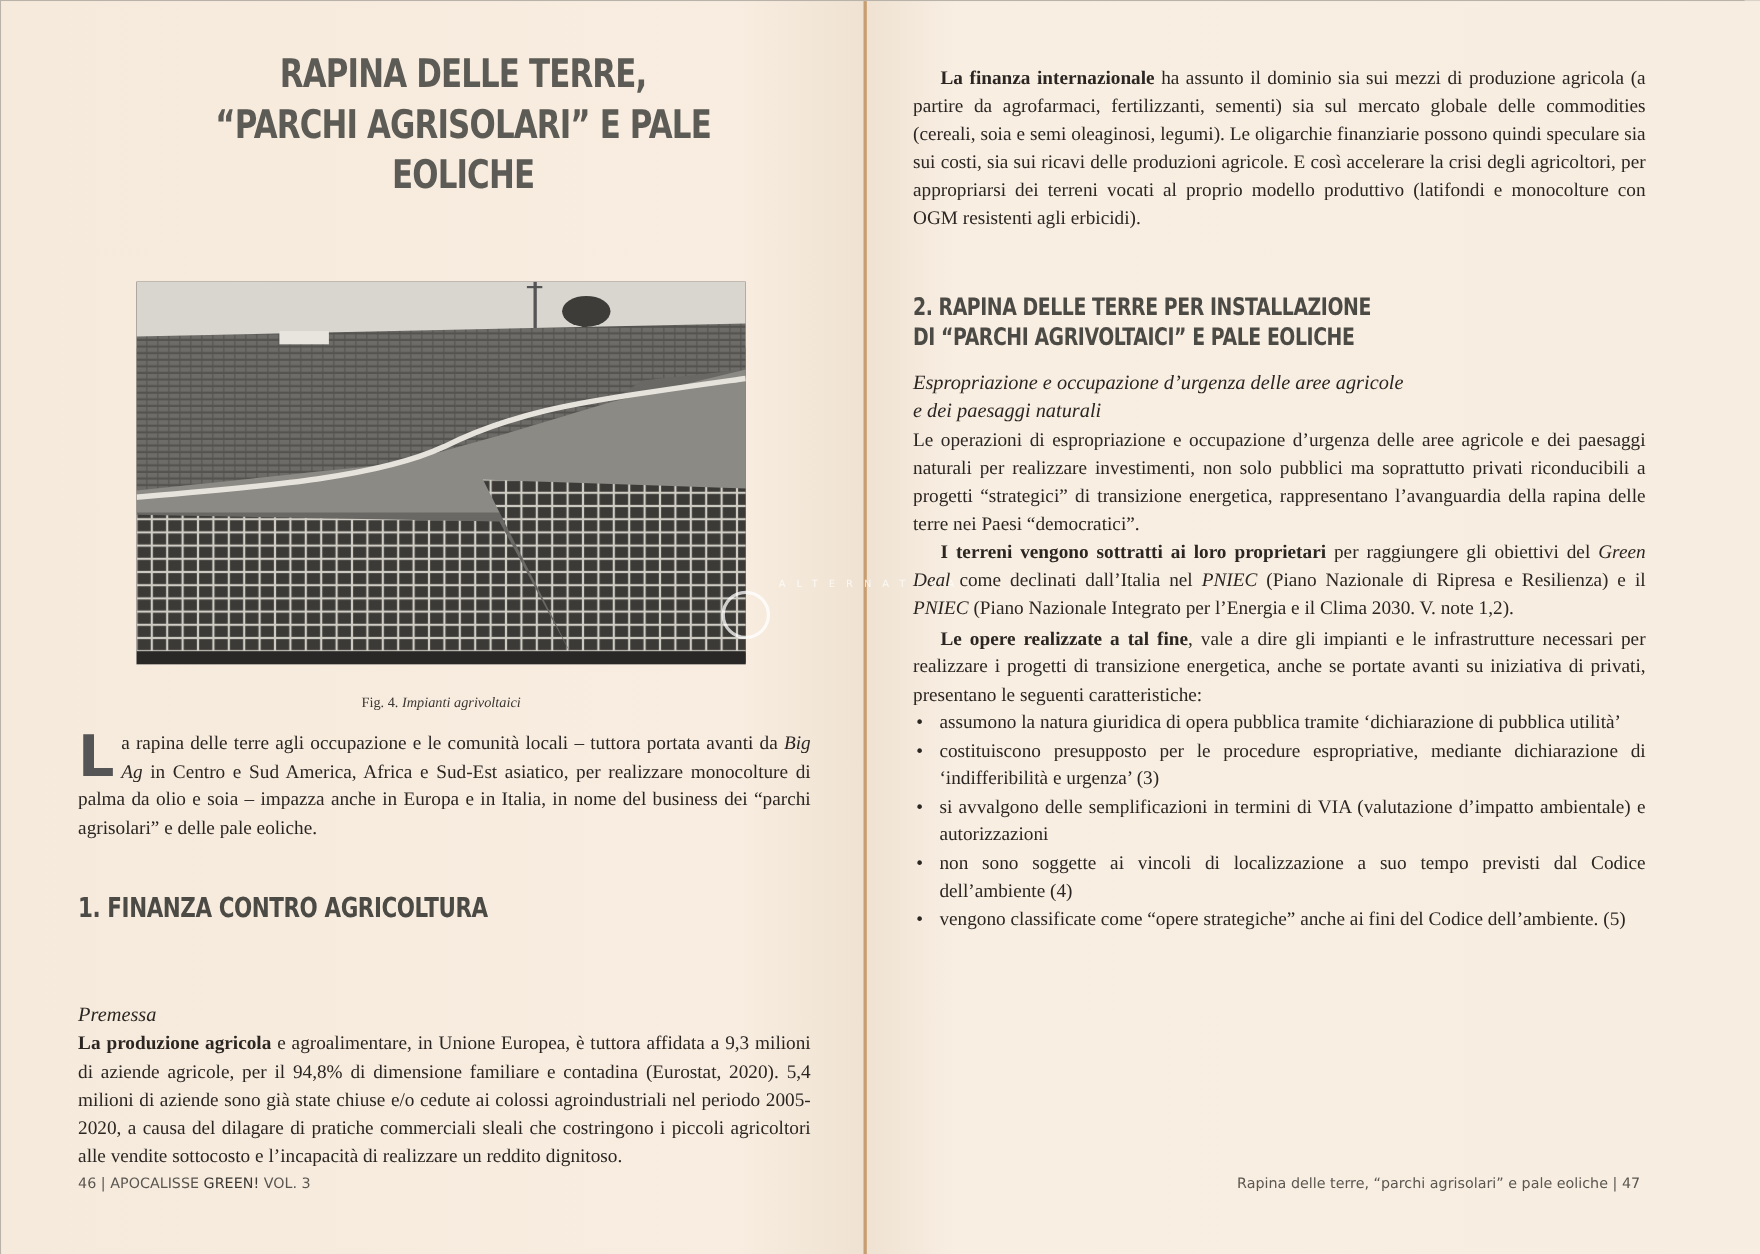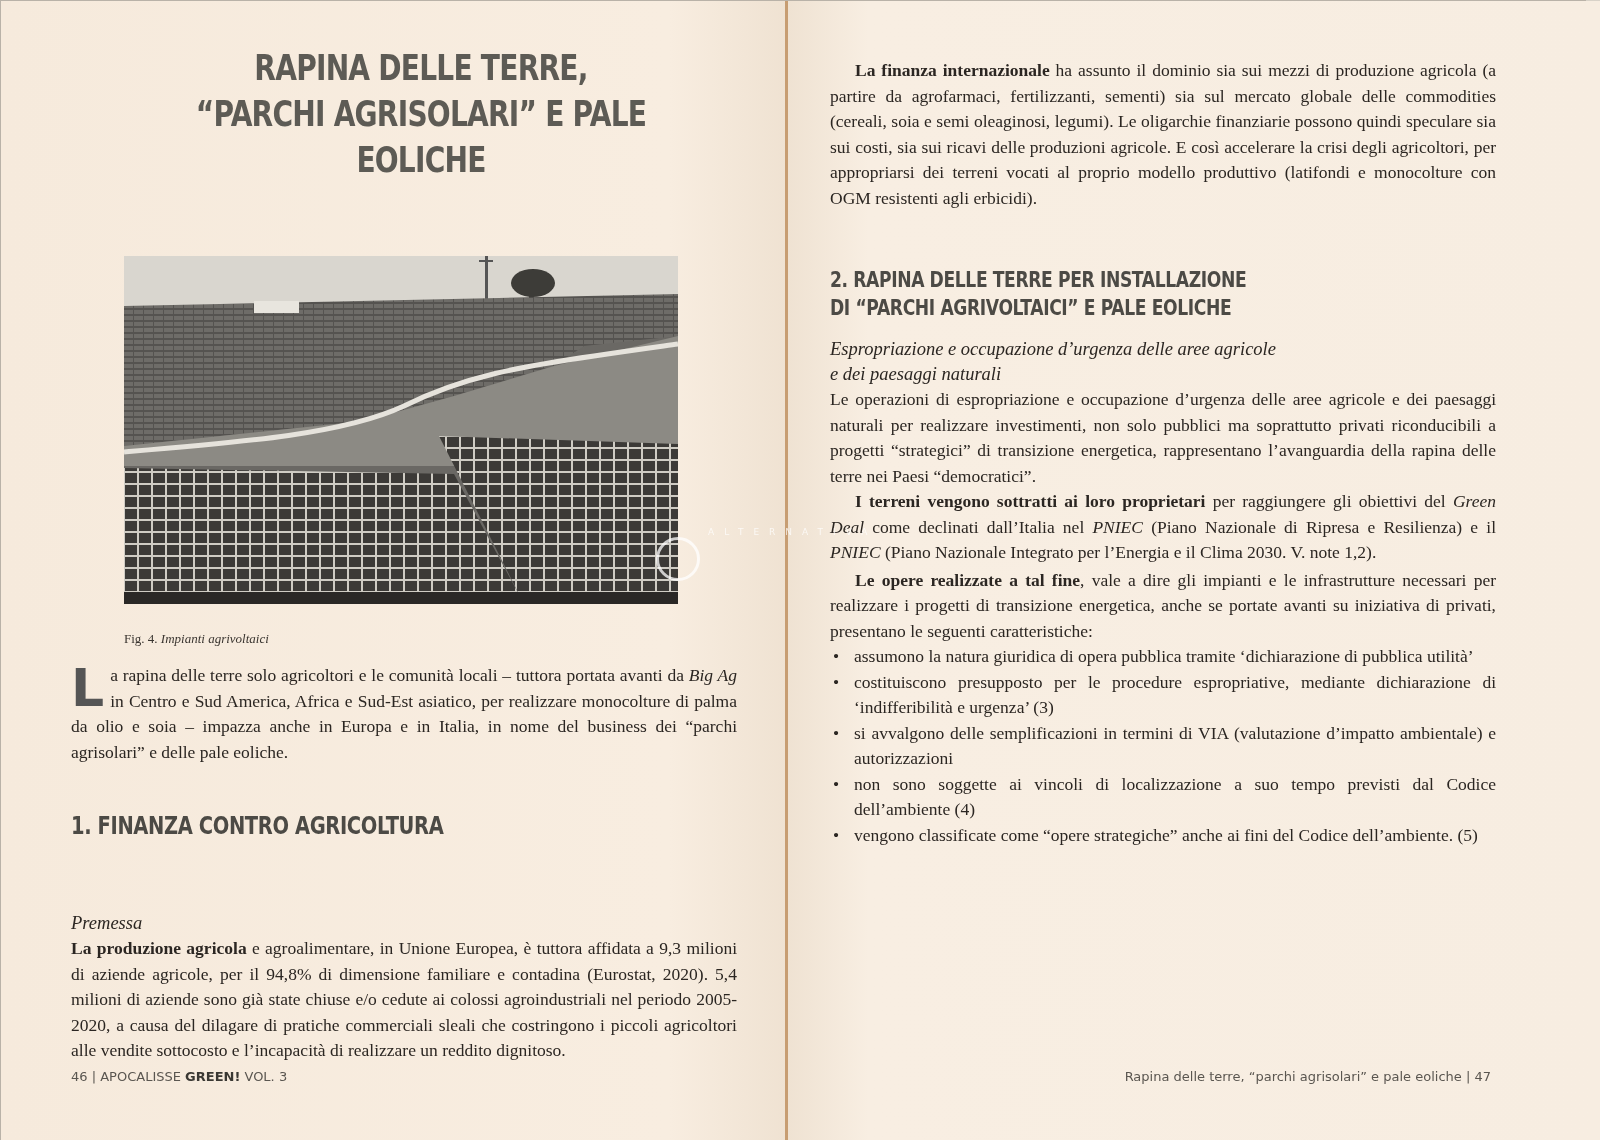--- a/index.html
+++ b/index.html
@@ -4,33 +4,33 @@
 <style>
   html,body{margin:0;padding:0;}
   body{width:1600px;height:1140px;background:#d8d2c8;position:relative;overflow:hidden;font-family:"DejaVu Serif","Liberation Serif",serif;color:#2b2622;}
   .spread{position:absolute;left:0;top:0;width:1586px;height:1140px;border:1px solid #b9b2a8;box-sizing:border-box;}
   .page{position:absolute;top:0;height:1140px;background:#f7ecdf;}
   .page.left{left:0;width:786px;background:linear-gradient(to right,#f6eadc 0%,#f8ede0 85%,#efe2d2 100%);}
   .page.right{left:786px;width:814px;background:linear-gradient(to right,#efe2d2 0%,#f8eee2 10%,#f7ede1 100%);}
   .gutter{position:absolute;left:784px;top:0;width:3px;height:1140px;background:#c79d72;}
   .title{position:absolute;left:110px;top:44px;width:620px;text-align:center;font-family:"DejaVu Sans","Liberation Sans",sans-serif;font-weight:bold;font-size:36px;line-height:46px;color:#5d5b55;letter-spacing:-1px;transform:scaleX(0.78);transform-origin:center top;}
   .figure{position:absolute;left:123px;top:255px;width:554px;height:348px;background:#6a6864;overflow:hidden;}
-  .caption{position:absolute;left:123px;top:630px;width:554px;text-align:left;font-size:13px;color:#3a3530;font-family:"Liberation Serif",serif;}
+  .caption{position:absolute;left:123px;top:630px;width:554px;text-align:center;font-size:13px;color:#3a3530;font-family:"Liberation Serif",serif;}
   .caption i{font-style:italic;}
   .body-text{position:absolute;font-family:"Liberation Serif","DejaVu Serif",serif;font-size:17.5px;line-height:25.5px;color:#2b2622;text-align:justify;}
   .body-text p{margin:0;}
   .indent{text-indent:25px;}
   .dropcap{float:left;font-family:"DejaVu Sans","Liberation Sans",sans-serif;font-weight:bold;font-size:52px;line-height:44px;color:#555;margin:3px 6px 0 0;}
   .h2{font-family:"DejaVu Sans","Liberation Sans",sans-serif;font-weight:bold;font-size:22px;line-height:28px;color:#4c4a45;transform:scaleX(0.78);transform-origin:left top;white-space:nowrap;letter-spacing:-0.5px;}
   .subhead{font-style:italic;font-size:18.5px;line-height:25px;font-weight:normal;color:#2b2622;}
   ul.bullets{list-style:none;margin:0;padding:0;}
   ul.bullets li{position:relative;padding-left:24px;}
   ul.bullets li::before{content:"•";position:absolute;left:3px;top:0;}
   .footer{position:absolute;font-family:"DejaVu Sans","Liberation Sans",sans-serif;font-size:13px;color:#5a5650;}
-  .footer b{color:#3a3833;font-weight:bold;}
+  .footer b{color:#3a3833;font-weight:normal;}
   .watermark{position:absolute;left:655px;top:532px;font-family:"DejaVu Sans","Liberation Sans",sans-serif;color:rgba(255,255,255,0.75);pointer-events:none;}
   .watermark .wm-main{font-size:38px;letter-spacing:0px;margin-left:40px;}
   .watermark .wm-sub{font-size:9px;letter-spacing:10px;margin-left:52px;margin-top:-6px;}
   .wm-circle{position:absolute;left:0;top:4px;width:38px;height:38px;border:3px solid rgba(255,255,255,0.75);border-radius:50%;}
 </style>
 </head>
 <body>
 
 <div class="spread">
 
@@ -75,21 +75,21 @@
       </svg>
     </div>
 
     <div class="caption">
       <span>Fig. 4.</span>
       <i>Impianti agrivoltaici</i>
     </div>
 
     <div class="body-text" style="left:70px;top:662px;width:666px;">
       <p>
-        <span class="dropcap">L</span><span>a rapina delle terre solo agricoltori e le comunità locali – tuttora portata avanti da </span><i>Big Ag</i><span> in Centro e Sud America, Africa e Sud-Est asiatico, per realizzare monocolture di palma da olio e soia – impazza anche in Europa e in Italia, in nome del business dei “parchi agrisolari” e delle pale eoliche.</span>
+        <span class="dropcap">L</span><span>a rapina delle terre agli occupazione e le comunità locali – tuttora portata avanti da </span><i>Big Ag</i><span> in Centro e Sud America, Africa e Sud-Est asiatico, per realizzare monocolture di palma da olio e soia – impazza anche in Europa e in Italia, in nome del business dei “parchi agrisolari” e delle pale eoliche.</span>
       </p>
     </div>
 
     <div class="h2" style="position:absolute;left:70px;top:811px;font-size:25px;">1. FINANZA CONTRO AGRICOLTURA</div>
 
     <div class="body-text" style="left:70px;top:866px;width:666px;margin-top:44px;">
       <div class="subhead">Premessa</div>
       <p>
         <b>La produzione agricola</b><span> e agroalimentare, in Unione Europea, è tuttora affidata a 9,3 milioni di aziende agricole, per il 94,8% di dimensione familiare e contadina (Eurostat, 2020). 5,4 milioni di aziende sono già state chiuse e/o cedute ai colossi agroindustriali nel periodo 2005-2020, a causa del dilagare di pratiche commerciali sleali che costringono i piccoli agricoltori alle vendite sottocosto e l’incapacità di realizzare un reddito dignitoso.</span>
       </p>

